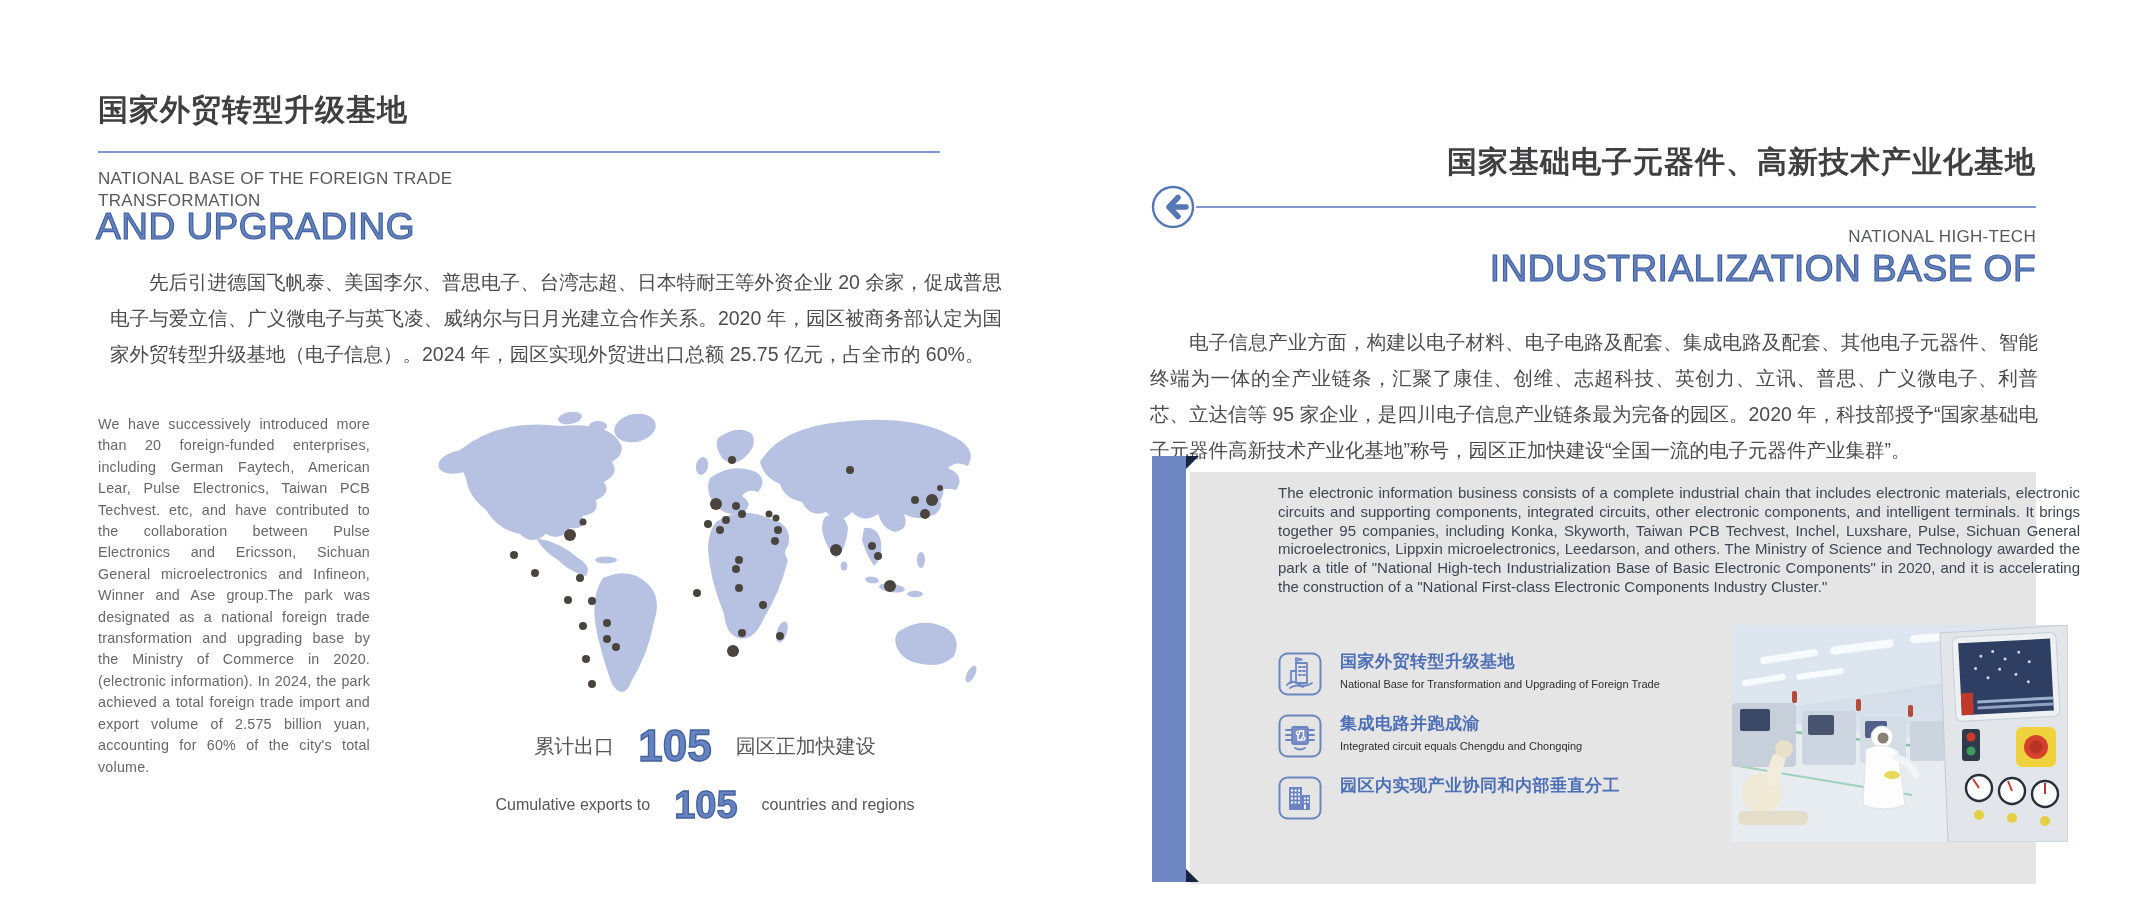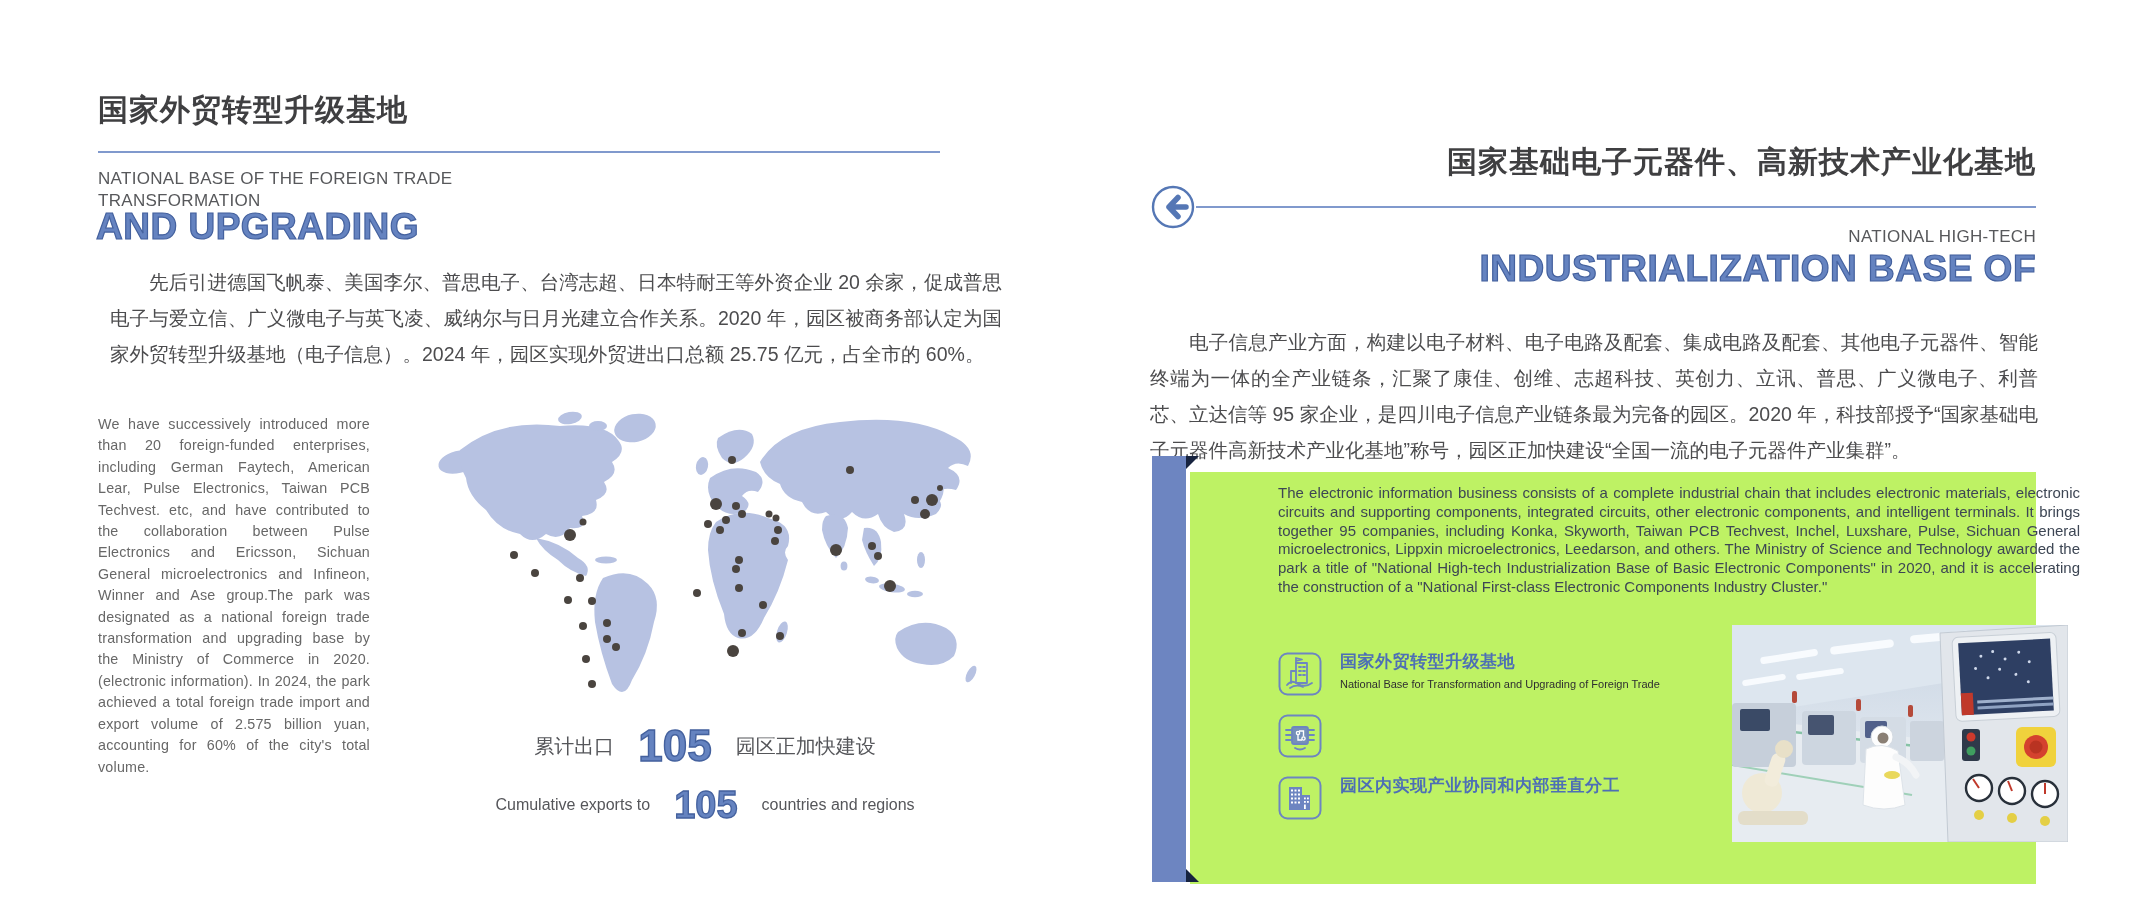--- a/index.html
+++ b/index.html
@@ -4,34 +4,34 @@
 <style>
   html,body{margin:0;padding:0;background:#ffffff;}
   body{width:2132px;height:910px;font-family:"Liberation Sans","DejaVu Sans",sans-serif;position:relative;overflow:hidden;}
   .abs{position:absolute;}
   #canvas{position:absolute;inset:0;background:#fff;}
 
   
   .zh-title{font-size:30px;font-weight:700;color:#3f3f41;letter-spacing:1px;}
   .rule{height:2px;background:#8099cd;}
   .sub-en{font-size:17px;color:#57585b;letter-spacing:.3px;line-height:21px;}
-  .big-blue{font-size:37px;font-weight:700;color:#6583c0;-webkit-text-stroke:1.2px #44619e;letter-spacing:.5px;}
+  .big-blue{font-size:37px;font-weight:400;color:#6583c0;-webkit-text-stroke:1.2px #44619e;letter-spacing:.5px;}
   .zh-par{font-size:19.5px;line-height:36px;color:#4c4c4e;text-align:justify;text-indent:2em;}
 
   
   .en-col{font-size:14.3px;line-height:21.4px;color:#676767;text-align:justify;letter-spacing:.2px;}
   .stat-line{display:flex;align-items:center;justify-content:center;gap:24px;}
   .stat-zh{font-size:20px;color:#55565a;}
   .stat-num{font-size:44px;font-weight:700;color:#6583c0;-webkit-text-stroke:1.4px #44619e;line-height:1;}
   .stat-en{font-size:16px;color:#55565a;}
   .stat-num2{font-size:38px;font-weight:700;color:#6583c0;-webkit-text-stroke:1.3px #44619e;line-height:1;}
 
   
   .r-align{text-align:right;}
-  .panel{background:#bef264;}
+  .panel{background:#e5e5e5;}
   .panel-par{font-size:15px;line-height:18.8px;color:#3d4654;text-align:justify;}
   .ribbon{background:#6d85c1;}
   .notch{width:0;height:0;}
   .feat-title{font-size:17px;font-weight:700;color:#4d6fb5;letter-spacing:.5px;}
   .feat-sub{font-size:11px;color:#2e2e30;line-height:17.5px;margin-top:3px;}
   .icon-box{width:44px;height:44px;}
 </style>
 </head>
 <body>
 
@@ -202,20 +202,24 @@
               <path d="M8,16 H14 M8,21 H14 M8,26 H14 M30,16 H36 M30,21 H36 M30,26 H36"></path>
               <path d="M17,34 Q22,37 27,34"></path>
             </g>
             <g stroke="#ffffff" stroke-width="1.4" fill="none">
               <circle cx="20" cy="19" r="1.6"></circle>
                 <circle cx="25.5" cy="24.5" r="1.6"></circle>
               <path d="M20,21 L20,26 L24,26 M25.5,22.5 L25.5,17 L21,17"></path>
             </g>
           </svg>
         </span>
+        <div style="margin-left:62px;">
+          <div class="feat-title">集成电路并跑成渝</div>
+          <div class="feat-sub">Integrated circuit equals Chengdu and Chongqing</div>
+        </div>
       </div>
 
       <div class="abs" style="left:88px;top:302px;width:460px;">
         <span class="abs icon-box" style="left:0;top:2px;">
           <svg width="44" height="44" viewBox="0 0 44 44" xmlns="http://www.w3.org/2000/svg">
             <rect x="1.5" y="1.5" width="41" height="41" rx="8" fill="none" stroke="#6d85c1" stroke-width="2"></rect>
             <rect x="11" y="11" width="13" height="23" fill="#6d85c1"></rect>
             <rect x="24" y="19" width="8" height="15" fill="#6d85c1"></rect>
             <g fill="#ffffff">
               <rect x="13" y="13.5" width="2" height="2"></rect>

